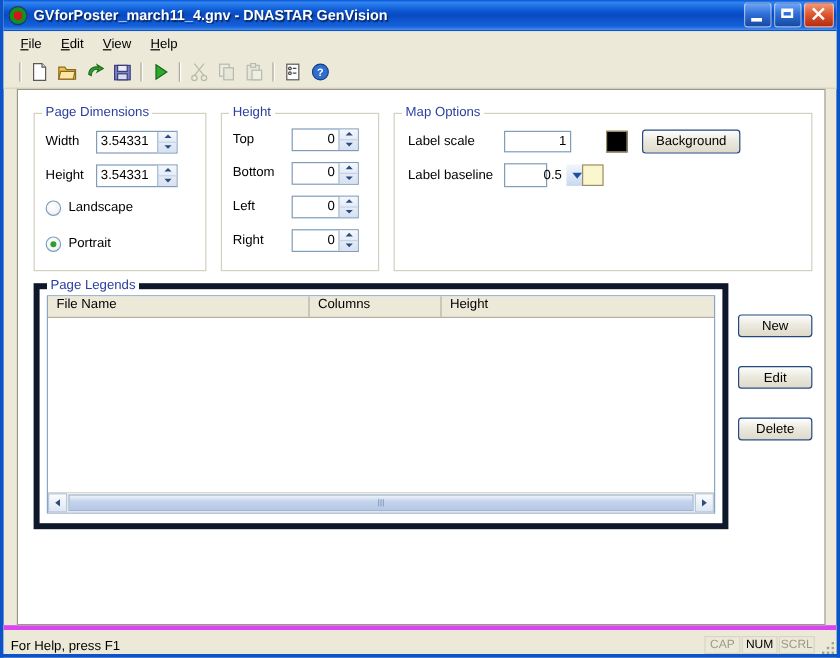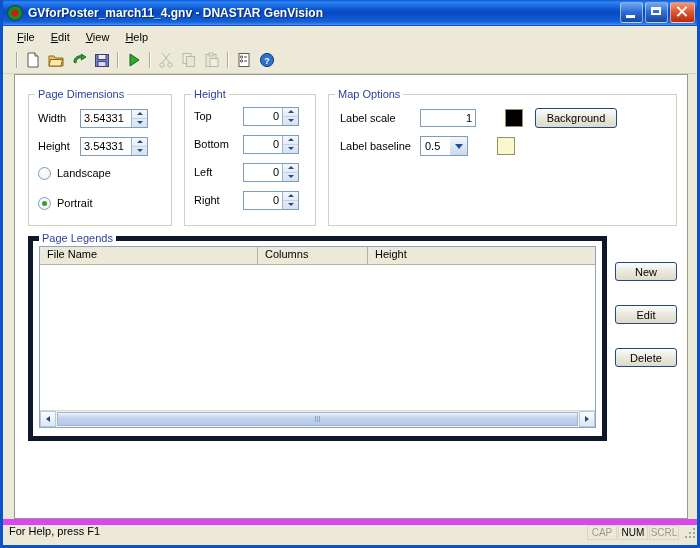--- a/index.html
+++ b/index.html
@@ -160,22 +160,22 @@
     background:linear-gradient(to bottom,#eef3fb,#c5d4ec 40%,#b4c7e6);
     border:1px solid #9fb5d4;display:flex;align-items:center;justify-content:center;gap:1px;
   }
   .sthumb i{width:1px;height:6px;background:#8fa6c6;}
   .chev-l{width:0;height:0;border-top:3px solid transparent;border-bottom:3px solid transparent;border-right:4px solid #2c4a7c;}
   .chev-r{width:0;height:0;border-top:3px solid transparent;border-bottom:3px solid transparent;border-left:4px solid #2c4a7c;}
   .legbtns{flex:0 0 62px;display:flex;flex-direction:column;gap:8px;padding-top:14px;}
   .legbtns .btn{height:19px;margin-top:16px;}
   
   .status{
-    height:20px;flex:0 0 20px;display:flex;align-items:flex-start;
-    background:#ece9d8;border-top:6px solid #d946ef;padding:0 2px 0 6px;gap:0;
+    height:20px;flex:0 0 20px;display:flex;align-items:flex-end;
+    background:#ece9d8;border-top:4px solid #d946ef;padding:0 2px 0 6px;gap:0;
   }
   .status .msg{flex:1 1 auto;font-size:11px;color:#000;}
   .ind{
     width:30px;height:15px;font-size:10px;display:flex;align-items:center;justify-content:center;
     border:1px solid #d9d5c4;box-sizing:border-box;color:#9d9a8c;margin-left:1px;
   }
   .ind.on{color:#000;}
   .grip{width:13px;height:13px;margin-left:3px;position:relative;}
   .grip i{position:absolute;width:2px;height:2px;background:#a6a291;}
 </style>
@@ -393,21 +393,21 @@
         <legend>Map Options</legend>
         <div class="gbody" style="padding-left:11px;">
           <div class="row">
             <div class="lbl" style="width:80px;">Label scale</div>
             <div class="tbox r" style="width:56px;">1</div>
             <div class="swatch" style="margin-left:29px;background:#000;"></div>
             <div class="btn" style="width:82px;height:20px;margin-left:12px;">Background</div>
           </div>
           <div class="row">
             <div class="lbl" style="width:80px;">Label baseline</div>
-            <div class="combo" style="width:48px;">
+            <div class="combo" style="width:36px;padding-left:28px;">
               <div class="val">0.5</div>
               <div class="btn" style="border:none;border-radius:0;">
                   <i class="chev"></i>
                 </div>
             </div>
             <div class="swatch" style="margin-left:29px;background:#FAF6CE;"></div>
           </div>
         </div>
       </fieldset>
     </div>

